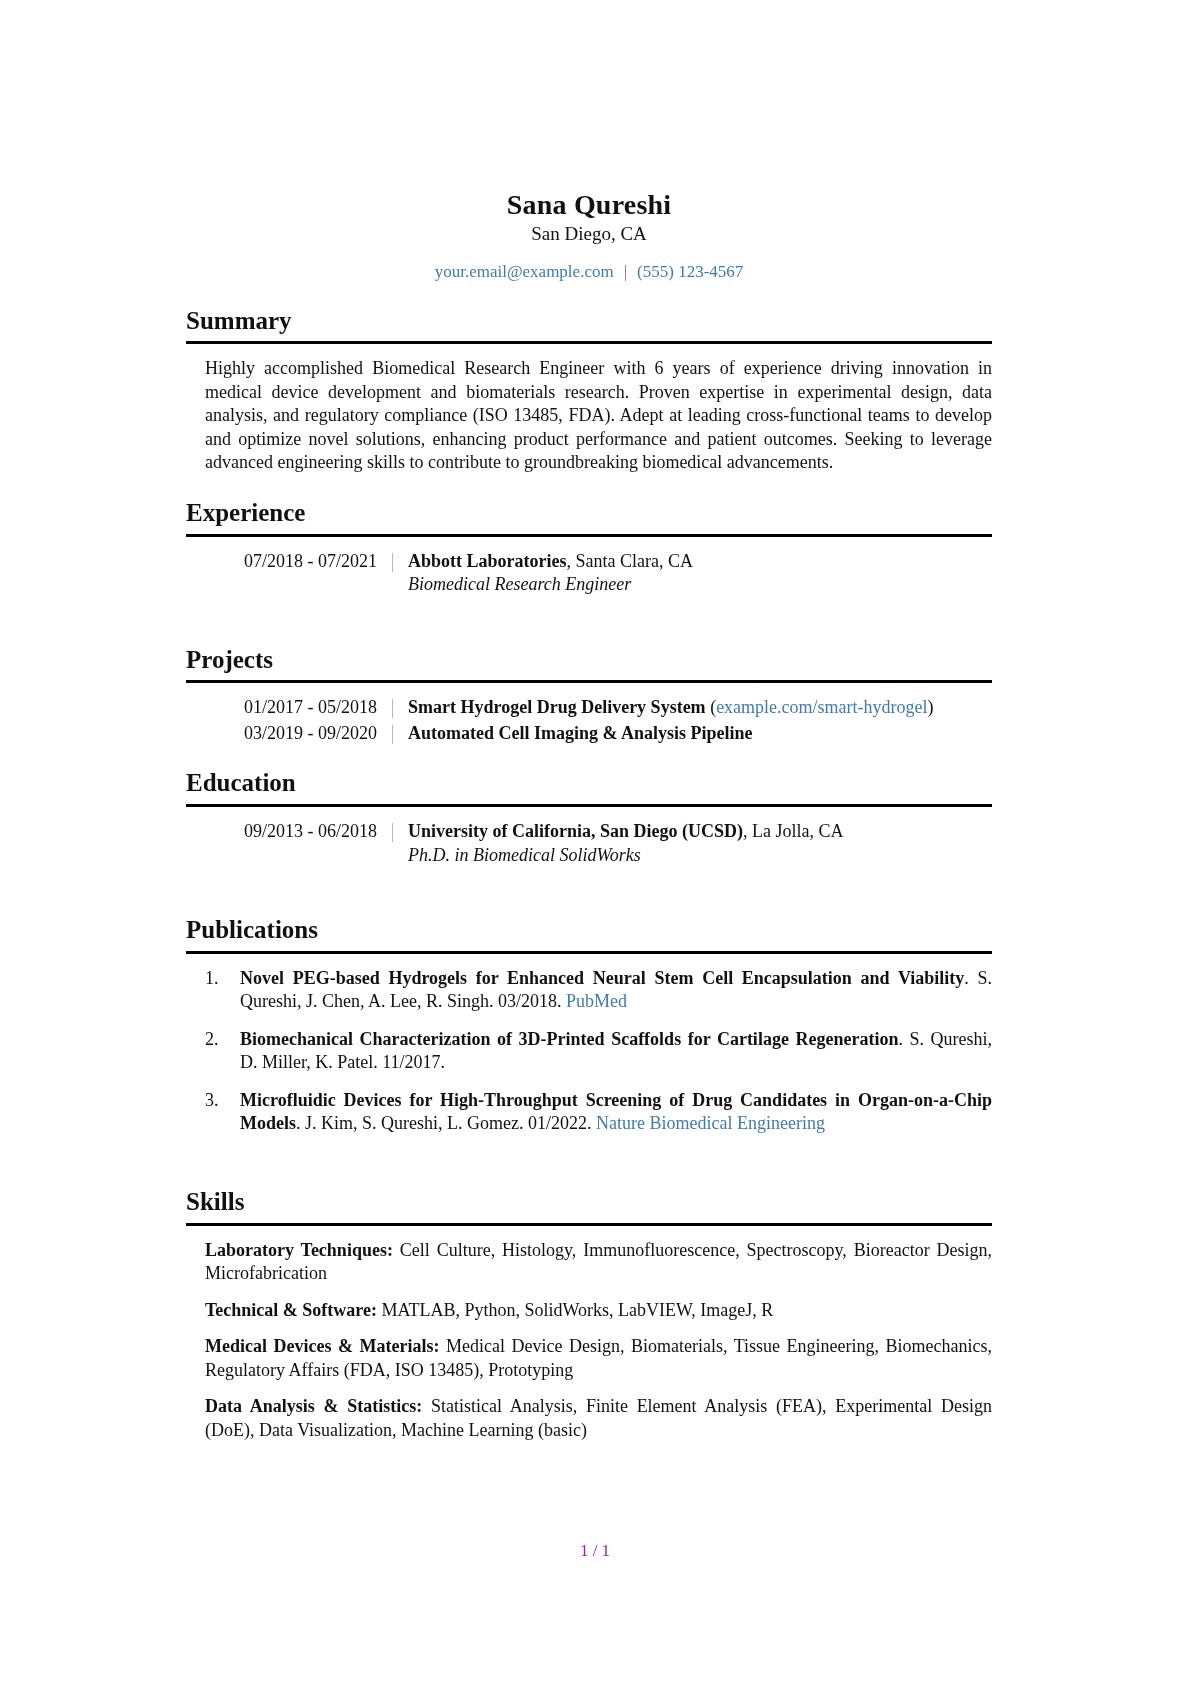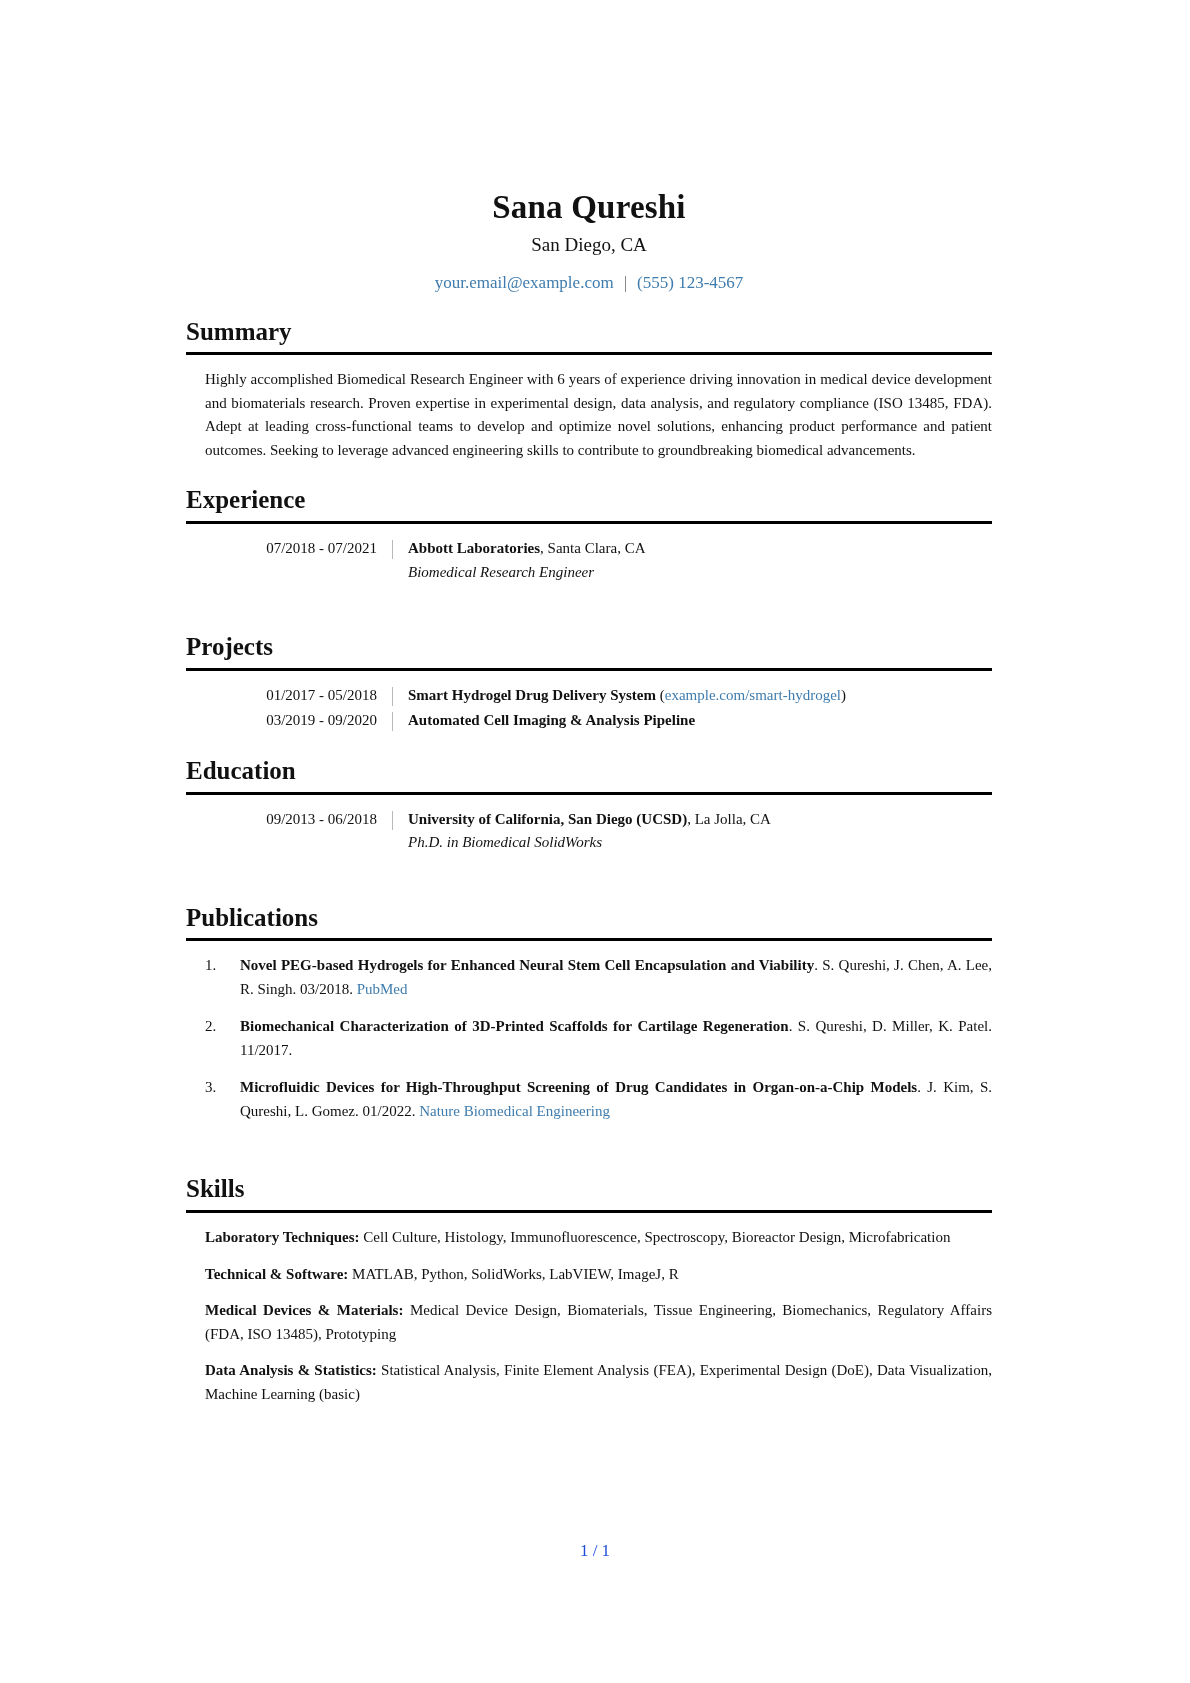--- a/index.html
+++ b/index.html
@@ -14,53 +14,53 @@
     position:relative;
     width:1190px;height:1683px;
     box-sizing:border-box;
     padding:188px 198px 0 186px;
     background:#ffffff;
     color:var(--text);
     font-family:"Liberation Serif","DejaVu Serif",serif;
   }
   
   .hdr{text-align:center;}
-  .hdr h1{margin:0;font-size:33px;line-height:1.2;font-weight:700;letter-spacing:.2px;}
-  .hdr .loc{margin-top:5px;font-size:19px;line-height:1.25;}
+  .hdr h1{margin:0;font-size:28px;line-height:1.2;font-weight:700;letter-spacing:.2px;}
+  .hdr .loc{font-size:19px;line-height:1.25;}
   .hdr .contact{margin-top:16px;font-size:17px;line-height:1.25;}
   a.link{color:var(--link);text-decoration:none;cursor:pointer;}
   .sep{color:var(--separator);margin:0 10px;}
   
   .sec{margin-top:24px;}
   .sec--tight{margin-top:49px;}
   .sec--loose{margin-top:52px;}
   .sec h2{
     margin:0 0 13px 0;
     font-size:25px;line-height:1.15;font-weight:700;
     padding-bottom:6px;
     border-bottom:3px solid var(--rule);
   }
-  .bodyblock{margin-left:19px;font-size:15px;line-height:23.5px;}
+  .bodyblock{margin-left:19px;font-size:18px;line-height:23.5px;}
   p.paragraph{margin:0;text-align:justify;}
   
   .row{display:grid;grid-template-columns:172px 31px 1fr;margin-bottom:2px;}
   .dates{text-align:right;white-space:nowrap;}
   .vbar-cell{display:flex;justify-content:center;}
   .vbar{width:1.5px;height:19px;margin-top:3px;background:var(--divider);}
   .rcontent{text-align:justify;}
   .b{font-weight:700;}
   .i{font-style:italic;}
   
   .publist{margin:0;padding:0;list-style:none;}
   .pub{position:relative;padding-left:35px;margin-bottom:14px;text-align:justify;}
   .pub .num{position:absolute;left:0;top:0;}
   
   .skill{margin:0 0 13px 0;text-align:justify;}
   
-  .footer{position:absolute;top:1541px;left:0;right:0;text-align:center;font-size:17px;color:#1d4ed8;}
+  .footer{position:absolute;top:1541px;left:0;right:0;text-align:center;font-size:17px;color:#a21caf;}
 </style>
 </head>
 <body>
 
 <div class="page">
 
   <header class="hdr">
     <h1>Sana Qureshi</h1>
     <div class="loc">San Diego, CA</div>
     <div class="contact">

